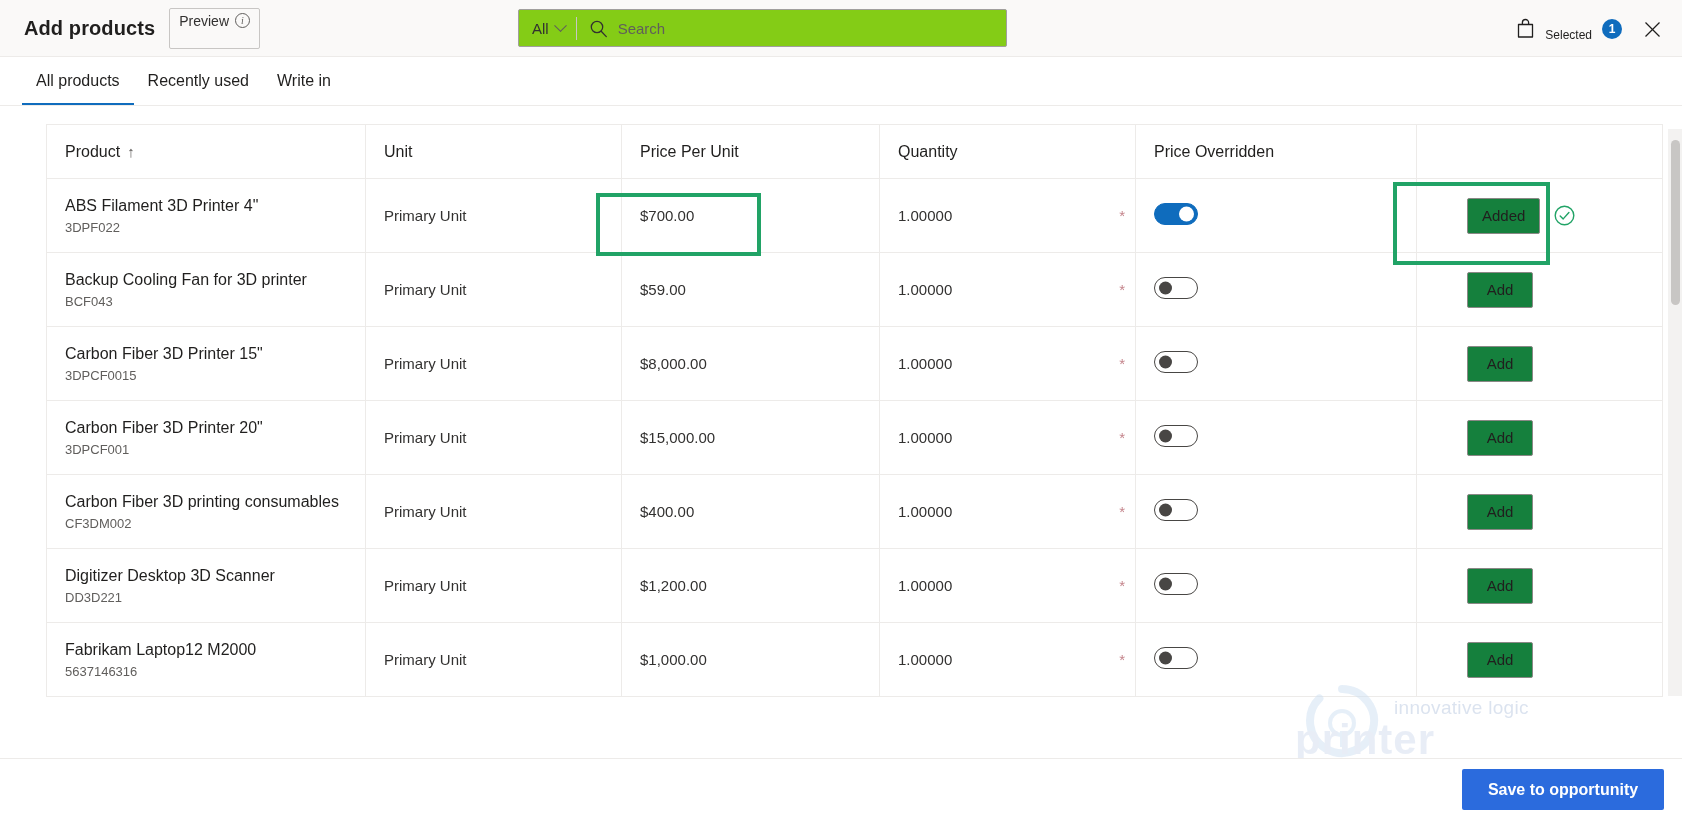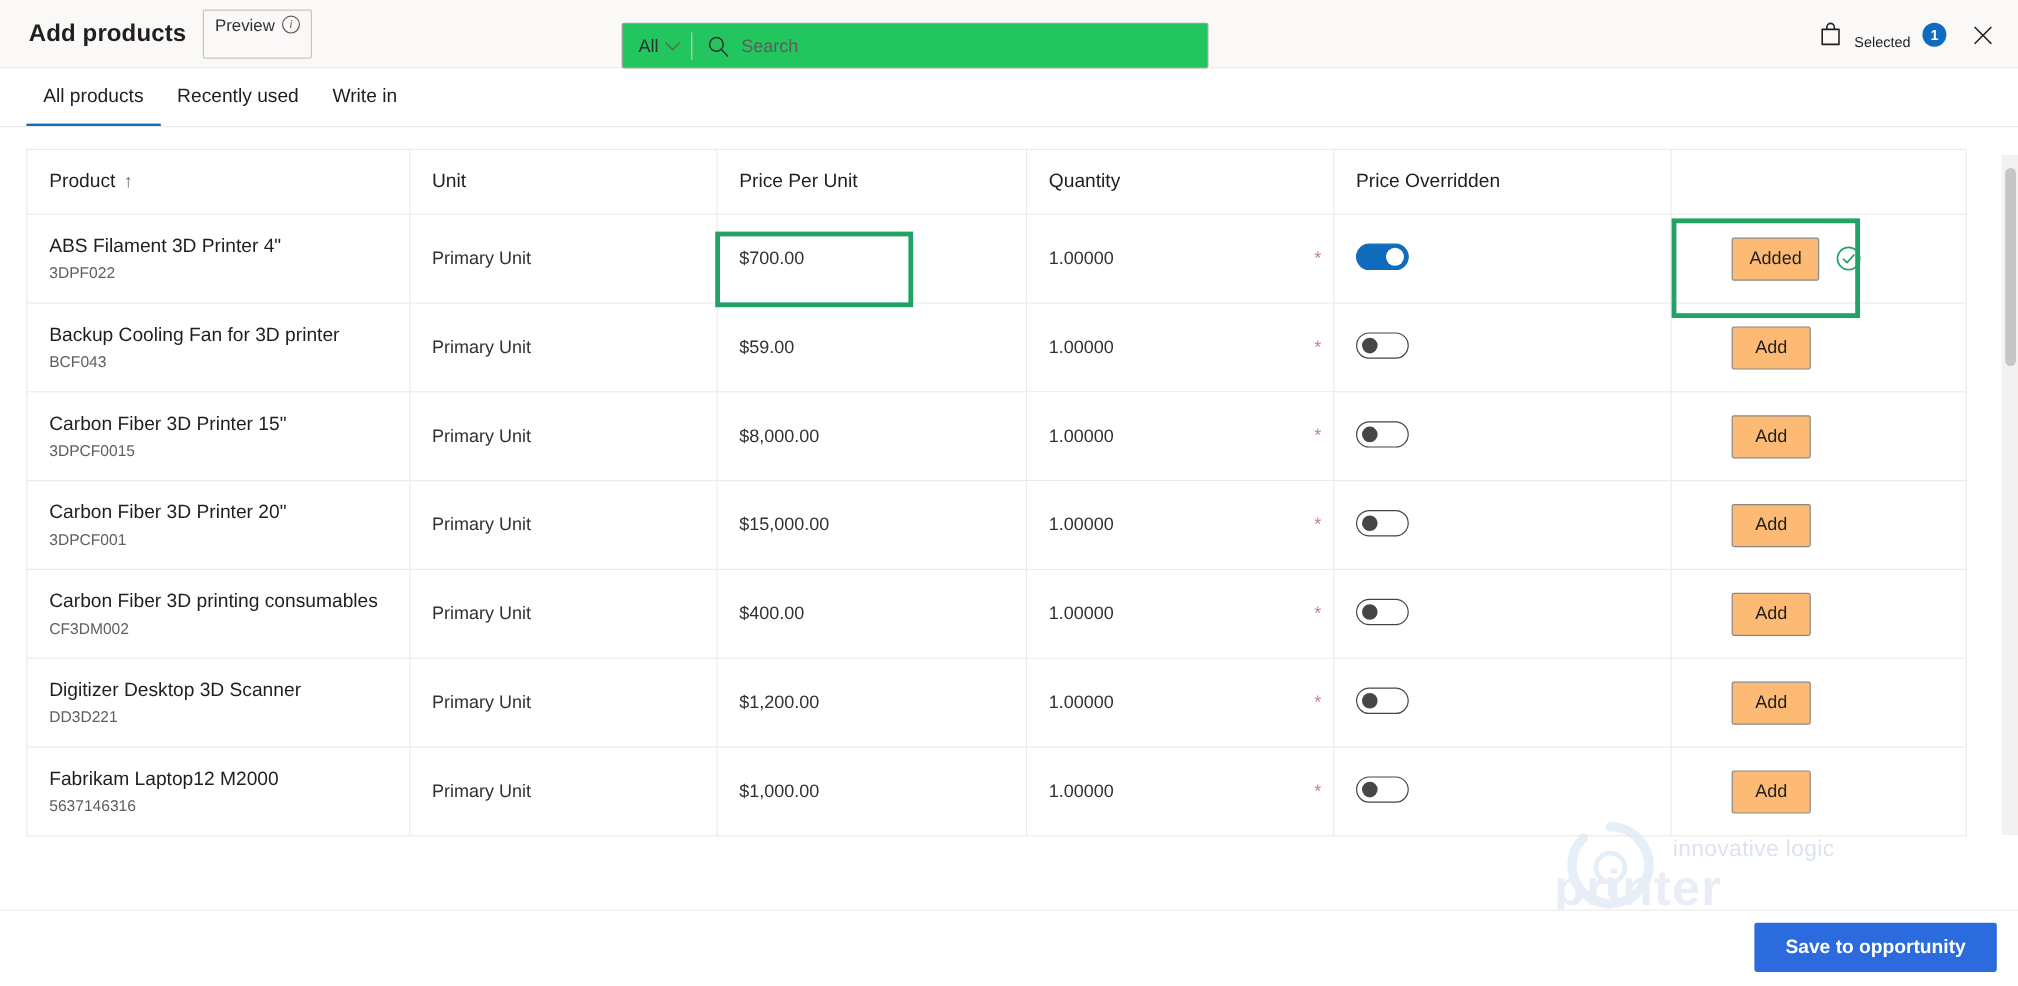--- a/index.html
+++ b/index.html
@@ -63,26 +63,26 @@
     font-style: italic;
     font-family: "Liberation Serif", serif;
     color: #605e5c;
     line-height: 1;
   }
 
   
   .search-wrap {
     position: absolute;
     left: 518px;
-    top: 19px;
+    top: 9px;
     width: 489px;
     height: 38px;
     border: 1px solid #a19f9d;
     border-radius: 2px;
-    background: #22c55e;
+    background: #84cc16;
     display: flex;
     align-items: center;
   }
   .scope-select {
     display: flex;
     align-items: center;
     gap: 7px;
     padding: 0 11px 0 13px;
     height: 100%;
     cursor: pointer;
@@ -178,20 +178,21 @@
     height: 2.5px;
     background: #0f6cbd;
   }
 
   
   .grid-wrap {
     position: relative;
     padding: 18px 22px 0 22px;
     height: 660px;
     overflow: hidden;
+    margin-left: 24px;
   }
   table.grid {
     border-collapse: collapse;
     width: 1616px;
     table-layout: fixed;
   }
   table.grid th {
     text-align: left;
     font-weight: 400;
     font-size: 16px;
@@ -282,21 +283,21 @@
     right: 3px; top: 50%;
     transform: translateY(-50%);
   }
 
   
   .add-btn {
     min-width: 66px;
     height: 36px;
     border: 1px solid #8a8886;
     border-radius: 2px;
-    background: #fdba74;
+    background: #15803d;
     font-size: 15px;
     color: #201f1e;
     font-family: "Liberation Sans", sans-serif;
     cursor: pointer;
     padding: 0 14px;
   }
   .action-cell-inner {
     display: flex;
     align-items: center;
     gap: 14px;

